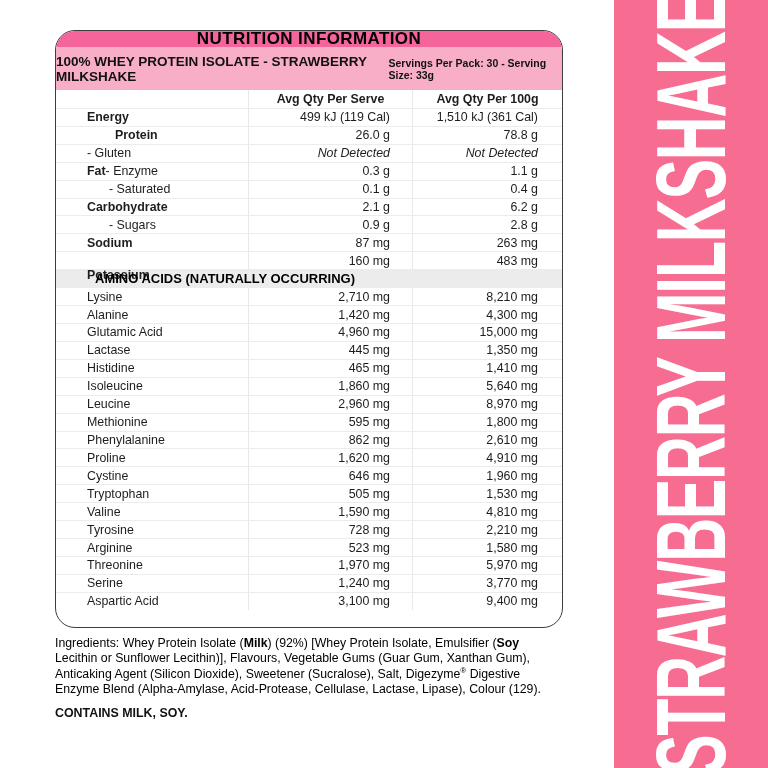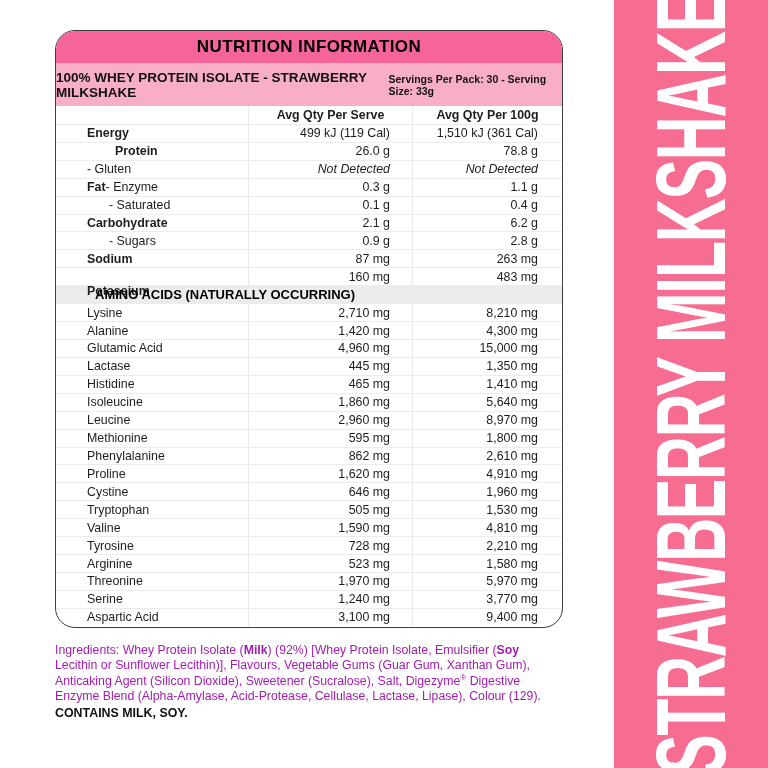--- a/index.html
+++ b/index.html
@@ -26,21 +26,21 @@
     left: 55px;
     top: 30px;
     width: 508px;
     height: 598px;
     border: 1.5px solid var(--border-dark);
     border-radius: 20px;
     overflow: hidden;
     background: #fff;
   }
   .title-band {
-    height: 32px;
+    height: 16px;
     background: var(--title-pink);
     display: flex;
     align-items: center;
     justify-content: center;
     font-weight: bold;
     font-size: 17px;
     letter-spacing: 0.4px;
     color: #000;
   }
   .sub-band {
@@ -97,22 +97,21 @@
   }
   .italic { font-style: italic; }
   
   .ingredients {
     position: absolute;
     left: 55px;
     top: 636px;
     width: 508px;
     font-size: 12.3px;
     line-height: 15.4px;
-    color: #a21caf;
-    margin-top: 7px;
+    color: #000000;
   }
   .ingredients sup { font-size: 8px; line-height: 0; }
   .contains {
     position: absolute;
     left: 55px;
     top: 706px;
     font-size: 12.4px;
     font-weight: bold;
     color: #111;
   }

